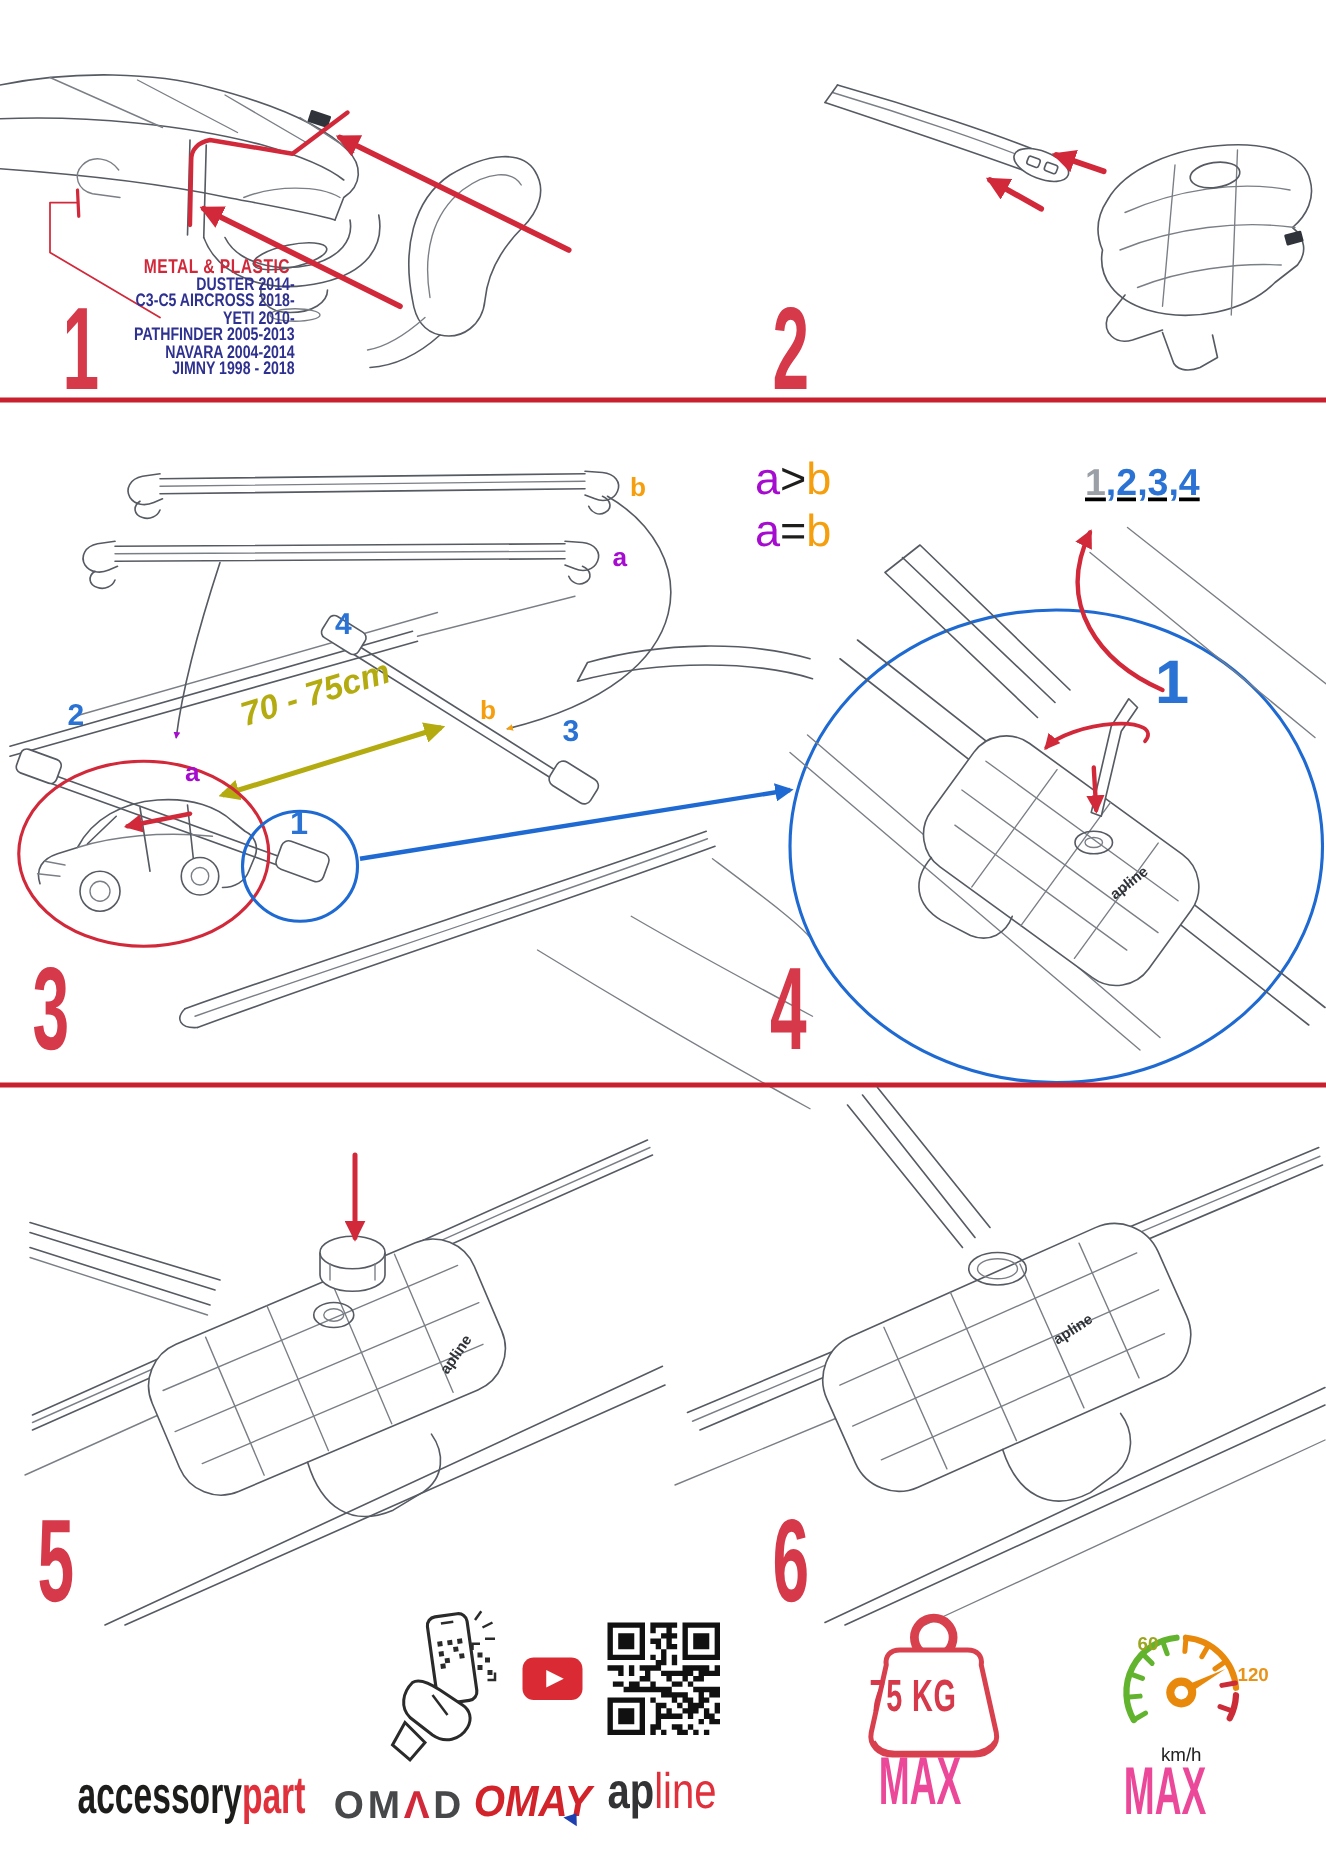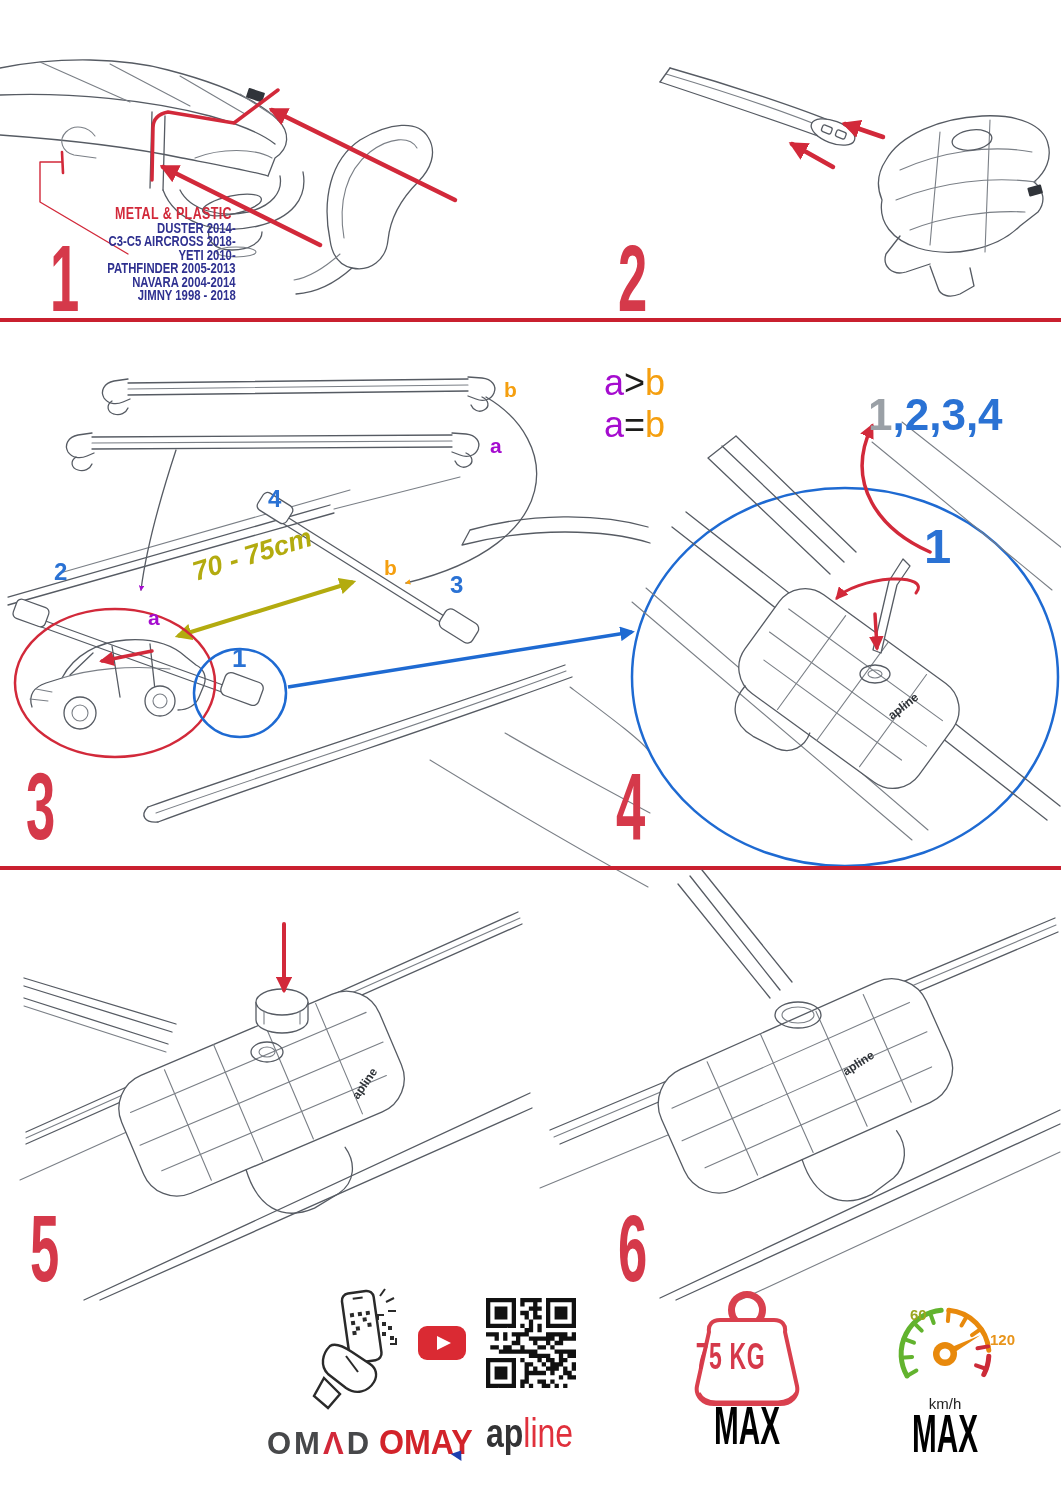--- a/index.html
+++ b/index.html
@@ -12,44 +12,44 @@
   .redln{fill:none;stroke:#d2293a;stroke-linecap:round;stroke-linejoin:round;}
   .divider{position:absolute;left:0;width:1061px;height:4px;background:#c9202f;}
   .step{position:absolute;color:#d5394a;font-weight:700;font-size:94px;line-height:.78;
         transform:scaleX(.56);transform-origin:left top;}
   .p1-material{position:absolute;top:205px;right:829px;color:#d2293a;font-weight:700;font-size:16px;
         white-space:nowrap;transform:scaleX(.78);transform-origin:right top;letter-spacing:.5px;}
   .p1-models{position:absolute;top:222px;right:825px;color:#2f3190;font-weight:700;font-size:14.5px;
         line-height:13.4px;text-align:right;white-space:nowrap;transform:scaleX(.78);transform-origin:right top;}
   .legend{position:absolute;left:604px;top:362px;font-size:36px;font-weight:400;line-height:42px;}
   .lg-a{color:#a50ccf;} .lg-op{color:#1d1d1b;} .lg-b{color:#f59f0f;}
-  .seq{position:absolute;left:868px;top:390px;font-size:44px;font-weight:700;white-space:nowrap;}
+  .seq{position:absolute;left:868px;top:370px;font-size:30px;font-weight:700;white-space:nowrap;text-decoration:underline;}
   .seq-first{color:#9aa0a6;} .seq-rest{color:#2a72d4;}
   .p4-one{position:absolute;left:924px;top:518px;font-size:49px;font-weight:700;color:#2a72d4;}
   .fly{position:absolute;left:122px;top:1338px;color:#2b2b8f;font-weight:700;font-size:80px;line-height:.8;}
   .fly span{display:inline-block;transform:scaleX(.62);transform-origin:left top;letter-spacing:5px;}
   .logo-ap{position:absolute;left:62px;top:1417px;font-size:42px;font-weight:700;line-height:.9;white-space:nowrap;}
   .logo-ap .in{display:inline-block;transform:scaleX(.64);transform-origin:left top;}
   .ap-black{color:#1d1d1b;} .ap-red{color:#e0303c;}
   .logo-omad{position:absolute;left:267px;top:1426px;font-size:31px;font-weight:700;color:#47484a;
         letter-spacing:3px;white-space:nowrap;}
   .omad-red{color:#d2293a;}
-  .logo-omay{position:absolute;left:379px;top:1422px;font-size:35px;font-weight:800;
+  .logo-omay{position:absolute;left:379px;top:1422px;font-size:35px;font-weight:800;font-style:italic;
         color:#d2232a;white-space:nowrap;}
   .logo-omay .in{display:inline-block;transform:scaleX(.92);transform-origin:left top;}
   .omay-wedge{position:absolute;left:452px;top:1452px;width:0;height:0;
         border-left:8px solid transparent;border-right:3px solid transparent;
         border-top:10px solid #1d3fb0;transform:rotate(-18deg);}
   .logo-apline{position:absolute;left:486px;top:1415px;font-size:40px;line-height:.9;white-space:nowrap;}
   .logo-apline .in{display:inline-block;transform:scaleX(.8);transform-origin:left top;}
   .apl-gray{color:#333335;font-weight:700;} .apl-red{color:#e0303c;font-weight:500;}
   .kg-label{position:absolute;left:676px;top:1336px;width:142px;text-align:left;color:#d5394a;
         font-weight:700;font-size:36px;}
   .kg-label span{display:inline-block;transform:scaleX(.64);transform-origin:center top;letter-spacing:1px;}
-  .max-label{position:absolute;width:142px;text-align:center;color:#000000;font-weight:700;font-size:54px;line-height:.8;}
+  .max-label{position:absolute;width:142px;color:#ec4899;font-weight:700;font-size:54px;line-height:.8;}
   .max-label span{display:inline-block;transform:scaleX(.55);transform-origin:center top;}
   .svg-label{font-family:"Liberation Sans",sans-serif;font-weight:700;}
 </style>
 </head>
 <body>
 
 <div class="sheet">
 
   <svg width="0" height="0">
     <defs>
@@ -340,20 +340,21 @@
 
   <svg style="left:418px;top:1326px" width="48" height="34" viewBox="0 0 48 34">
     <rect x="0" y="0" width="48" height="34" rx="9" fill="#da2a33"></rect>
     <path d="M19,10 L33,17 L19,24 Z" fill="#ffffff"></path>
   </svg>
 
   <svg id="qr-code" style="left:486px;top:1298px" width="90" height="90" viewBox="0 0 90 90">
       <path d="M0.00,0.00h4.29v4.29h-4.29zM4.29,0.00h4.29v4.29h-4.29zM8.57,0.00h4.29v4.29h-4.29zM12.86,0.00h4.29v4.29h-4.29zM17.14,0.00h4.29v4.29h-4.29zM21.43,0.00h4.29v4.29h-4.29zM25.71,0.00h4.29v4.29h-4.29zM34.29,0.00h4.29v4.29h-4.29zM38.57,0.00h4.29v4.29h-4.29zM42.86,0.00h4.29v4.29h-4.29zM47.14,0.00h4.29v4.29h-4.29zM51.43,0.00h4.29v4.29h-4.29zM60.00,0.00h4.29v4.29h-4.29zM64.29,0.00h4.29v4.29h-4.29zM68.57,0.00h4.29v4.29h-4.29zM72.86,0.00h4.29v4.29h-4.29zM77.14,0.00h4.29v4.29h-4.29zM81.43,0.00h4.29v4.29h-4.29zM85.71,0.00h4.29v4.29h-4.29zM0.00,4.29h4.29v4.29h-4.29zM25.71,4.29h4.29v4.29h-4.29zM34.29,4.29h4.29v4.29h-4.29zM47.14,4.29h4.29v4.29h-4.29zM60.00,4.29h4.29v4.29h-4.29zM85.71,4.29h4.29v4.29h-4.29zM0.00,8.57h4.29v4.29h-4.29zM8.57,8.57h4.29v4.29h-4.29zM12.86,8.57h4.29v4.29h-4.29zM17.14,8.57h4.29v4.29h-4.29zM25.71,8.57h4.29v4.29h-4.29zM42.86,8.57h4.29v4.29h-4.29zM47.14,8.57h4.29v4.29h-4.29zM51.43,8.57h4.29v4.29h-4.29zM60.00,8.57h4.29v4.29h-4.29zM68.57,8.57h4.29v4.29h-4.29zM72.86,8.57h4.29v4.29h-4.29zM77.14,8.57h4.29v4.29h-4.29zM85.71,8.57h4.29v4.29h-4.29zM0.00,12.86h4.29v4.29h-4.29zM8.57,12.86h4.29v4.29h-4.29zM12.86,12.86h4.29v4.29h-4.29zM17.14,12.86h4.29v4.29h-4.29zM25.71,12.86h4.29v4.29h-4.29zM34.29,12.86h4.29v4.29h-4.29zM38.57,12.86h4.29v4.29h-4.29zM47.14,12.86h4.29v4.29h-4.29zM60.00,12.86h4.29v4.29h-4.29zM68.57,12.86h4.29v4.29h-4.29zM72.86,12.86h4.29v4.29h-4.29zM77.14,12.86h4.29v4.29h-4.29zM85.71,12.86h4.29v4.29h-4.29zM0.00,17.14h4.29v4.29h-4.29zM8.57,17.14h4.29v4.29h-4.29zM12.86,17.14h4.29v4.29h-4.29zM17.14,17.14h4.29v4.29h-4.29zM25.71,17.14h4.29v4.29h-4.29zM38.57,17.14h4.29v4.29h-4.29zM47.14,17.14h4.29v4.29h-4.29zM51.43,17.14h4.29v4.29h-4.29zM60.00,17.14h4.29v4.29h-4.29zM68.57,17.14h4.29v4.29h-4.29zM72.86,17.14h4.29v4.29h-4.29zM77.14,17.14h4.29v4.29h-4.29zM85.71,17.14h4.29v4.29h-4.29zM0.00,21.43h4.29v4.29h-4.29zM25.71,21.43h4.29v4.29h-4.29zM42.86,21.43h4.29v4.29h-4.29zM60.00,21.43h4.29v4.29h-4.29zM85.71,21.43h4.29v4.29h-4.29zM0.00,25.71h4.29v4.29h-4.29zM4.29,25.71h4.29v4.29h-4.29zM8.57,25.71h4.29v4.29h-4.29zM12.86,25.71h4.29v4.29h-4.29zM17.14,25.71h4.29v4.29h-4.29zM21.43,25.71h4.29v4.29h-4.29zM25.71,25.71h4.29v4.29h-4.29zM34.29,25.71h4.29v4.29h-4.29zM42.86,25.71h4.29v4.29h-4.29zM51.43,25.71h4.29v4.29h-4.29zM60.00,25.71h4.29v4.29h-4.29zM64.29,25.71h4.29v4.29h-4.29zM68.57,25.71h4.29v4.29h-4.29zM72.86,25.71h4.29v4.29h-4.29zM77.14,25.71h4.29v4.29h-4.29zM81.43,25.71h4.29v4.29h-4.29zM85.71,25.71h4.29v4.29h-4.29zM38.57,30.00h4.29v4.29h-4.29zM42.86,30.00h4.29v4.29h-4.29zM51.43,30.00h4.29v4.29h-4.29zM0.00,34.29h4.29v4.29h-4.29zM4.29,34.29h4.29v4.29h-4.29zM8.57,34.29h4.29v4.29h-4.29zM17.14,34.29h4.29v4.29h-4.29zM25.71,34.29h4.29v4.29h-4.29zM30.00,34.29h4.29v4.29h-4.29zM34.29,34.29h4.29v4.29h-4.29zM38.57,34.29h4.29v4.29h-4.29zM60.00,34.29h4.29v4.29h-4.29zM64.29,34.29h4.29v4.29h-4.29zM68.57,34.29h4.29v4.29h-4.29zM72.86,34.29h4.29v4.29h-4.29zM77.14,34.29h4.29v4.29h-4.29zM85.71,34.29h4.29v4.29h-4.29zM8.57,38.57h4.29v4.29h-4.29zM17.14,38.57h4.29v4.29h-4.29zM30.00,38.57h4.29v4.29h-4.29zM42.86,38.57h4.29v4.29h-4.29zM47.14,38.57h4.29v4.29h-4.29zM51.43,38.57h4.29v4.29h-4.29zM55.71,38.57h4.29v4.29h-4.29zM60.00,38.57h4.29v4.29h-4.29zM64.29,38.57h4.29v4.29h-4.29zM72.86,38.57h4.29v4.29h-4.29zM77.14,38.57h4.29v4.29h-4.29zM81.43,38.57h4.29v4.29h-4.29zM85.71,38.57h4.29v4.29h-4.29zM25.71,42.86h4.29v4.29h-4.29zM30.00,42.86h4.29v4.29h-4.29zM47.14,42.86h4.29v4.29h-4.29zM60.00,42.86h4.29v4.29h-4.29zM68.57,42.86h4.29v4.29h-4.29zM72.86,42.86h4.29v4.29h-4.29zM4.29,47.14h4.29v4.29h-4.29zM8.57,47.14h4.29v4.29h-4.29zM17.14,47.14h4.29v4.29h-4.29zM21.43,47.14h4.29v4.29h-4.29zM34.29,47.14h4.29v4.29h-4.29zM51.43,47.14h4.29v4.29h-4.29zM55.71,47.14h4.29v4.29h-4.29zM64.29,47.14h4.29v4.29h-4.29zM12.86,51.43h4.29v4.29h-4.29zM17.14,51.43h4.29v4.29h-4.29zM21.43,51.43h4.29v4.29h-4.29zM25.71,51.43h4.29v4.29h-4.29zM30.00,51.43h4.29v4.29h-4.29zM34.29,51.43h4.29v4.29h-4.29zM38.57,51.43h4.29v4.29h-4.29zM42.86,51.43h4.29v4.29h-4.29zM47.14,51.43h4.29v4.29h-4.29zM68.57,51.43h4.29v4.29h-4.29zM72.86,51.43h4.29v4.29h-4.29zM77.14,51.43h4.29v4.29h-4.29zM81.43,51.43h4.29v4.29h-4.29zM85.71,51.43h4.29v4.29h-4.29zM42.86,55.71h4.29v4.29h-4.29zM47.14,55.71h4.29v4.29h-4.29zM51.43,55.71h4.29v4.29h-4.29zM55.71,55.71h4.29v4.29h-4.29zM60.00,55.71h4.29v4.29h-4.29zM72.86,55.71h4.29v4.29h-4.29zM81.43,55.71h4.29v4.29h-4.29zM85.71,55.71h4.29v4.29h-4.29zM0.00,60.00h4.29v4.29h-4.29zM4.29,60.00h4.29v4.29h-4.29zM8.57,60.00h4.29v4.29h-4.29zM12.86,60.00h4.29v4.29h-4.29zM17.14,60.00h4.29v4.29h-4.29zM21.43,60.00h4.29v4.29h-4.29zM25.71,60.00h4.29v4.29h-4.29zM34.29,60.00h4.29v4.29h-4.29zM51.43,60.00h4.29v4.29h-4.29zM60.00,60.00h4.29v4.29h-4.29zM64.29,60.00h4.29v4.29h-4.29zM72.86,60.00h4.29v4.29h-4.29zM77.14,60.00h4.29v4.29h-4.29zM0.00,64.29h4.29v4.29h-4.29zM25.71,64.29h4.29v4.29h-4.29zM38.57,64.29h4.29v4.29h-4.29zM42.86,64.29h4.29v4.29h-4.29zM55.71,64.29h4.29v4.29h-4.29zM64.29,64.29h4.29v4.29h-4.29zM68.57,64.29h4.29v4.29h-4.29zM72.86,64.29h4.29v4.29h-4.29zM85.71,64.29h4.29v4.29h-4.29zM0.00,68.57h4.29v4.29h-4.29zM8.57,68.57h4.29v4.29h-4.29zM12.86,68.57h4.29v4.29h-4.29zM17.14,68.57h4.29v4.29h-4.29zM25.71,68.57h4.29v4.29h-4.29zM38.57,68.57h4.29v4.29h-4.29zM47.14,68.57h4.29v4.29h-4.29zM60.00,68.57h4.29v4.29h-4.29zM64.29,68.57h4.29v4.29h-4.29zM68.57,68.57h4.29v4.29h-4.29zM77.14,68.57h4.29v4.29h-4.29zM85.71,68.57h4.29v4.29h-4.29zM0.00,72.86h4.29v4.29h-4.29zM8.57,72.86h4.29v4.29h-4.29zM12.86,72.86h4.29v4.29h-4.29zM17.14,72.86h4.29v4.29h-4.29zM25.71,72.86h4.29v4.29h-4.29zM38.57,72.86h4.29v4.29h-4.29zM42.86,72.86h4.29v4.29h-4.29zM47.14,72.86h4.29v4.29h-4.29zM51.43,72.86h4.29v4.29h-4.29zM55.71,72.86h4.29v4.29h-4.29zM64.29,72.86h4.29v4.29h-4.29zM77.14,72.86h4.29v4.29h-4.29zM81.43,72.86h4.29v4.29h-4.29zM0.00,77.14h4.29v4.29h-4.29zM8.57,77.14h4.29v4.29h-4.29zM12.86,77.14h4.29v4.29h-4.29zM17.14,77.14h4.29v4.29h-4.29zM25.71,77.14h4.29v4.29h-4.29zM38.57,77.14h4.29v4.29h-4.29zM72.86,77.14h4.29v4.29h-4.29zM81.43,77.14h4.29v4.29h-4.29zM85.71,77.14h4.29v4.29h-4.29zM0.00,81.43h4.29v4.29h-4.29zM25.71,81.43h4.29v4.29h-4.29zM34.29,81.43h4.29v4.29h-4.29zM38.57,81.43h4.29v4.29h-4.29zM51.43,81.43h4.29v4.29h-4.29zM55.71,81.43h4.29v4.29h-4.29zM64.29,81.43h4.29v4.29h-4.29zM0.00,85.71h4.29v4.29h-4.29zM4.29,85.71h4.29v4.29h-4.29zM8.57,85.71h4.29v4.29h-4.29zM12.86,85.71h4.29v4.29h-4.29zM17.14,85.71h4.29v4.29h-4.29zM21.43,85.71h4.29v4.29h-4.29zM25.71,85.71h4.29v4.29h-4.29zM34.29,85.71h4.29v4.29h-4.29zM42.86,85.71h4.29v4.29h-4.29zM55.71,85.71h4.29v4.29h-4.29zM60.00,85.71h4.29v4.29h-4.29zM68.57,85.71h4.29v4.29h-4.29zM77.14,85.71h4.29v4.29h-4.29z" fill="#111"></path>
     </svg>
 
+  <div class="logo-ap"><span class="in"><span class="ap-black">accessory</span><span class="ap-red">part</span></span></div>
   <div class="logo-omad"><span>OM</span><span class="omad-red">Λ</span><span>D</span></div>
   <div class="logo-omay"><span class="in">OMAY</span></div>
   <div class="omay-wedge"></div>
   <div class="logo-apline"><span class="in"><span class="apl-gray">ap</span><span class="apl-red">line</span></span></div>
 
   <svg style="left:676px;top:1286px" width="142" height="120" viewBox="0 0 142 120">
     <circle cx="71" cy="24" r="15.5" fill="none" stroke="#d9404e" stroke-width="7"></circle>
     <path d="M44,34 L98,34 C106,34 110,39 109,46 L121,100 C123,110 115,118 104,118 L38,118 C27,118 19,110 21,100 L33,46 C32,39 36,34 44,34 Z" fill="#ffffff" stroke="#d9404e" stroke-width="4"></path>
     <path d="M23,107 C26,113 32,116 40,116 L102,116 C110,116 117,112 120,107" fill="none" stroke="#d9404e" stroke-width="3"></path>
   </svg>

